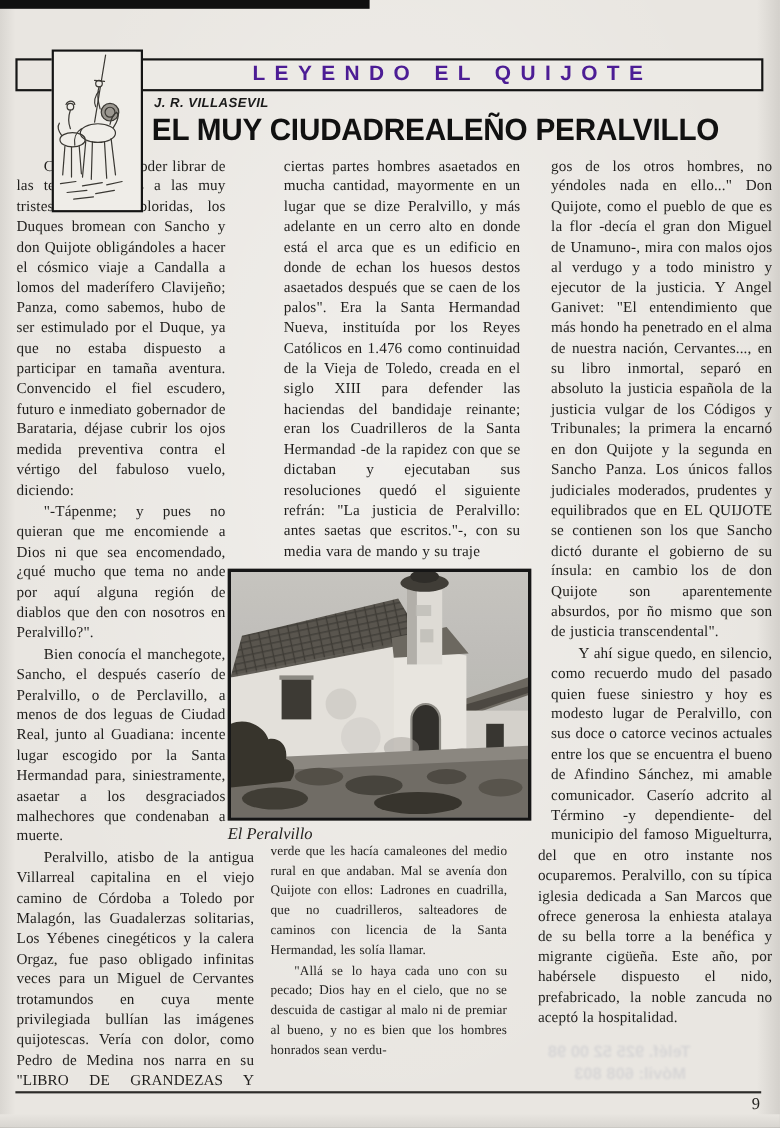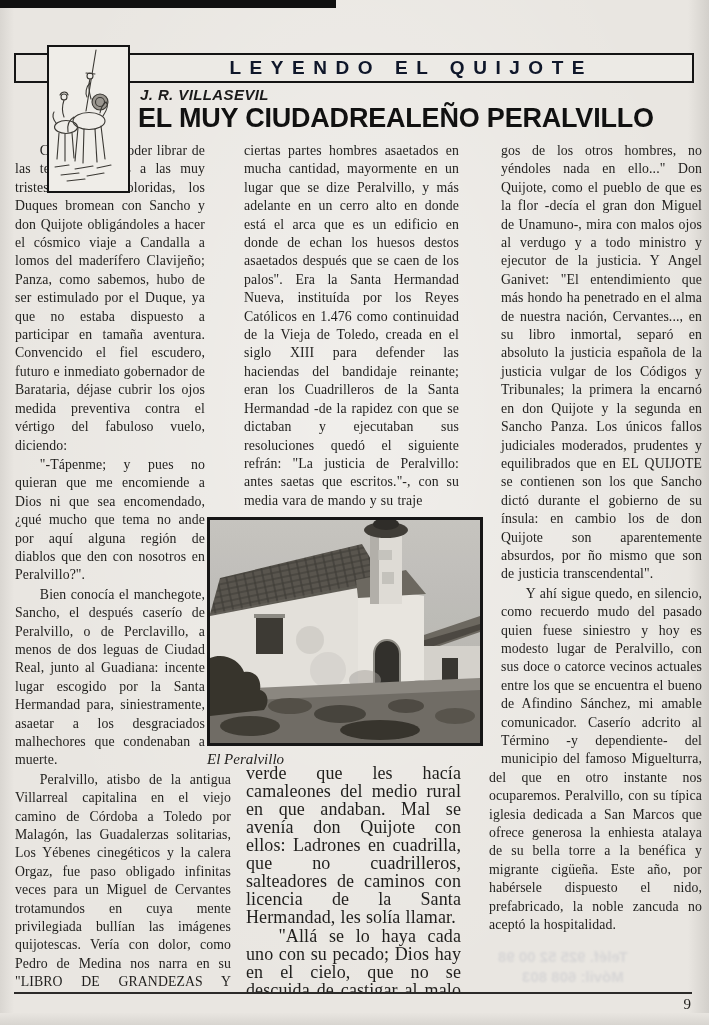--- a/index.html
+++ b/index.html
@@ -16,37 +16,37 @@
   .scan-bottom{position:absolute;left:0;bottom:0;width:100%;height:12px;background:linear-gradient(#e8e5e0,#d8d5d0);}
   .ghost{position:absolute;transform:scaleX(-1);color:#6f7796;opacity:.15;filter:blur(.8px);
          font-family:"Liberation Sans",sans-serif;font-weight:bold;}
   .ghost1{left:498px;top:948px;font-size:15px;}
   .ghost2{left:522px;top:968px;font-size:15px;}
   
   .banner-tab{position:absolute;left:14px;top:53px;width:38px;height:26px;border:2px solid #161616;background:transparent;}
   .banner{position:absolute;left:120px;top:53px;width:570px;height:26px;border:2px solid #141414;
           background:#eceae5;display:flex;align-items:center;justify-content:center;}
   .banner-text{font-family:"Liberation Sans",sans-serif;font-weight:bold;font-size:19px;
-               letter-spacing:.45em;color:#0f172a;white-space:nowrap;padding-left:.45em;}
+               letter-spacing:.45em;color:#4c1d95;white-space:nowrap;padding-left:.45em;}
   .illus-box{position:absolute;left:47px;top:45px;width:79px;height:144px;border:2px solid #141414;
              background:#efedе8;background:#efede8;z-index:3;}
   .byline{position:absolute;left:140px;top:86px;font-family:"Liberation Sans",sans-serif;
-          font-weight:bold;font-style:italic;font-size:15px;color:#1a1a1a;letter-spacing:.4px;}
+          font-weight:bold;font-style:italic;font-size:12px;color:#1a1a1a;letter-spacing:.4px;}
   .title{position:absolute;left:138px;top:102px;width:556px;font-family:"Liberation Sans",sans-serif;
          font-weight:bold;font-size:27px;color:#111;letter-spacing:-.2px;white-space:nowrap;
          transform:scaleY(1.04);transform-origin:top left;}
   
   .col{position:absolute;top:142px;text-align:justify;font-size:13.8px;line-height:18.4px;
        overflow:hidden;letter-spacing:.1px;word-spacing:.5px;}
   .col p{margin:0;}
   .col p + p{margin-top:1px;}
   .ind{text-indent:1.8em;}
   #col1{left:15px;width:216px;height:850px;}
-  #col2top{left:244px;width:215px;height:376px;}
-  #col2bot{left:246px;width:215px;top:764px;height:228px;font-size:18px;line-height:18px;}
+  #col2top{left:258px;width:215px;height:376px;}
+  #col2bot{left:246px;width:215px;top:764px;height:228px;font-size:12px;line-height:18px;}
   #col3{left:489px;width:213px;height:850px;}
   .notch-r{float:right;width:26px;height:230px;margin-top:376px;}
   .notch-l{float:left;width:12px;height:236px;margin-top:376px;}
   
   .photo-frame{position:absolute;left:207px;top:517px;width:276px;height:229px;
                border:3px solid #161616;background:#b9b7b2;z-index:5;box-sizing:border-box;}
   .photo-frame svg{display:block;width:100%;height:100%;filter:blur(.3px) contrast(.96);}
   .photo-caption{position:absolute;left:207px;top:751px;width:276px;text-align:left;
                  font-style:italic;font-size:15px;color:#23221f;z-index:5;}
   

